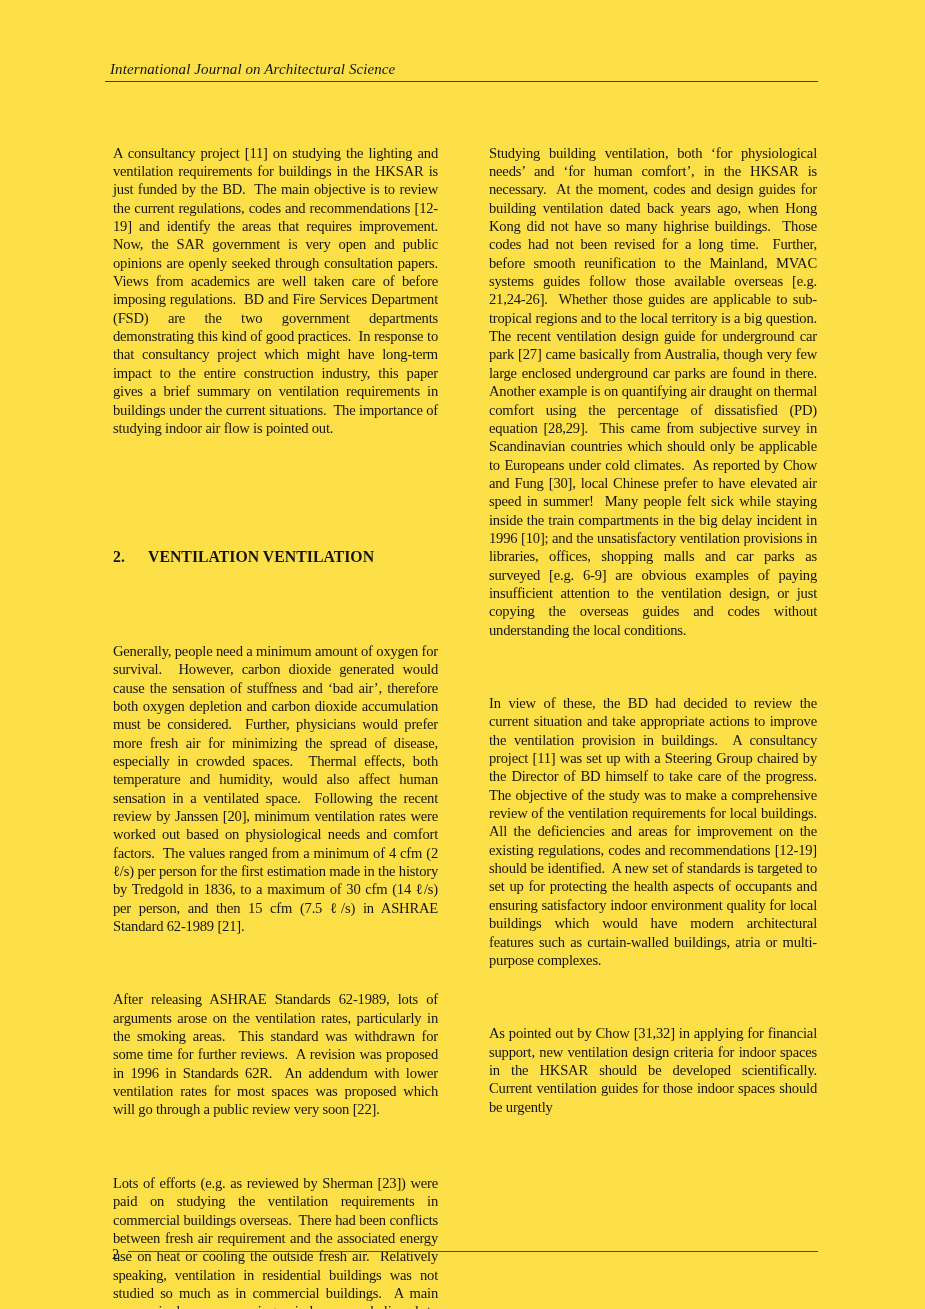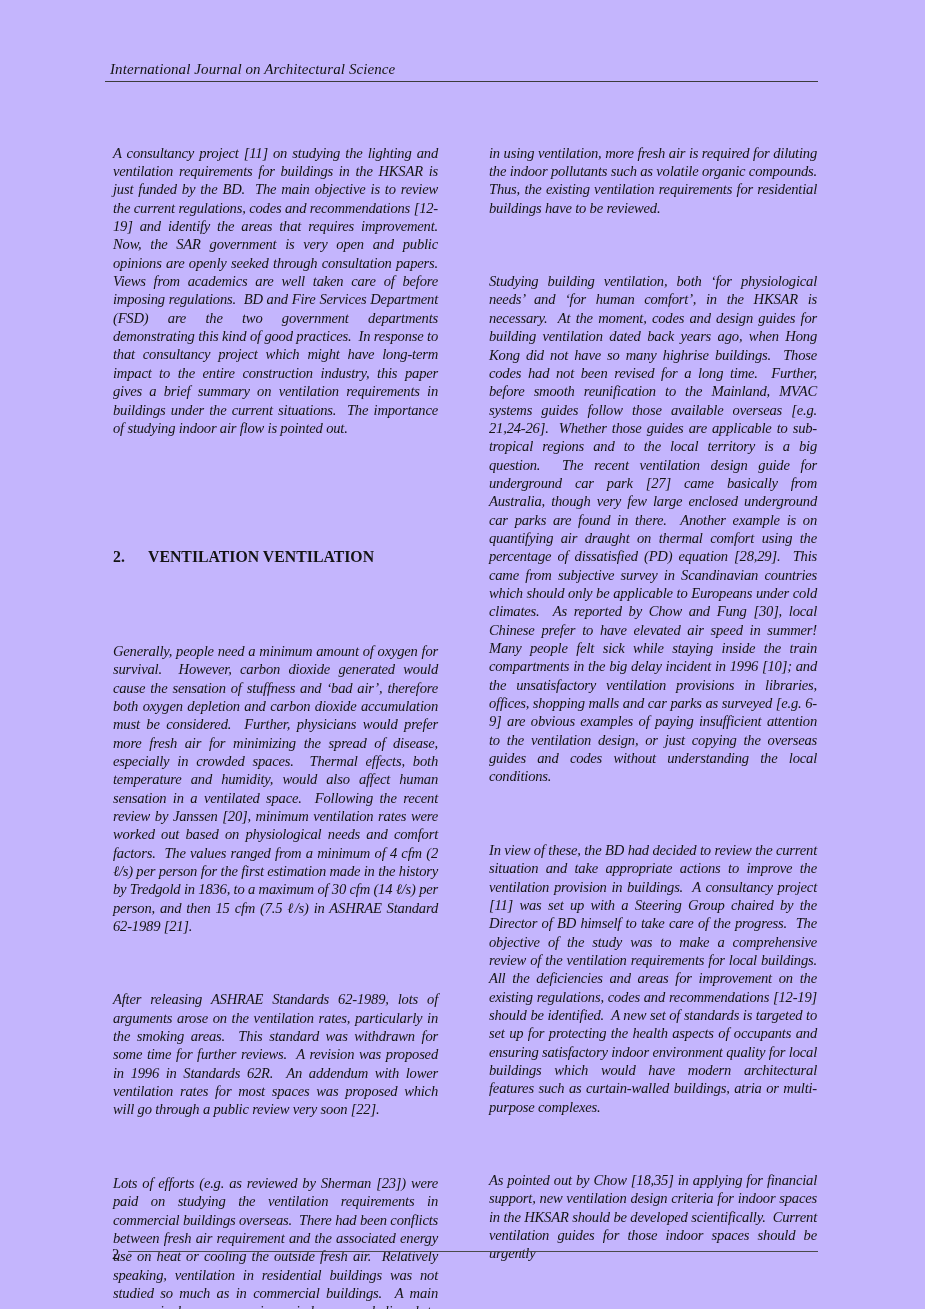--- a/index.html
+++ b/index.html
@@ -1,20 +1,20 @@
 <!DOCTYPE html>
 <html><head>
 <meta charset="utf-8">
 <style>
   html, body { margin: 0; padding: 0; background: #ffffff; }
   .page {
     position: relative;
     width: 925px;
     height: 1309px;
-    background: #c4b5fd;
+    background: #fde047;
     font-family: "Liberation Serif", "DejaVu Serif", serif;
     color: #141414;
     overflow: hidden;
   }
   .journal-title {
     position: absolute;
     left: 110px;
     top: 61px;
     font-style: italic;
     font-size: 15px;
@@ -39,21 +39,21 @@
   }
   .col {
     width: 325px;
     text-align: justify;
     font-size: 14.6px;
     line-height: 18.35px;
     letter-spacing: -0.2px;
     white-space: pre-wrap;
   }
   .col.right { width: 328px; margin-left: 51px; }
-  .col p { margin: 0 0 18.4px 0; font-style: italic; }
+  .col p { margin: 0 0 18.4px 0; }
   .section-heading {
     display: flex;
     font-weight: bold;
     font-size: 15.8px;
     line-height: 19px;
     letter-spacing: 0;
     margin: 36.7px 0 20.5px 0;
     text-align: left;
     white-space: normal;
   }
@@ -90,24 +90,23 @@
         <span class="sec-num">2.</span>
         <span class="sec-title">VENTILATION VENTILATION</span>
       </h2>
 
       <p>Generally, people need a minimum amount of oxygen for survival.  However, carbon dioxide generated would cause the sensation of stuffness and ‘bad air’, therefore both oxygen depletion and carbon dioxide accumulation must be considered.  Further, physicians would prefer more fresh air for minimizing the spread of disease, especially in crowded spaces.  Thermal effects, both temperature and humidity, would also affect human sensation in a ventilated space.  Following the recent review by Janssen [20], minimum ventilation rates were worked out based on physiological needs and comfort factors.  The values ranged from a minimum of 4 cfm (2 ℓ/s) per person for the first estimation made in the history by Tredgold in 1836, to a maximum of 30 cfm (14 ℓ/s) per person, and then 15 cfm (7.5 ℓ/s) in ASHRAE Standard 62-1989 [21].</p>
       <p>After releasing ASHRAE Standards 62-1989, lots of arguments arose on the ventilation rates, particularly in the smoking areas.  This standard was withdrawn for some time for further reviews.  A revision was proposed in 1996 in Standards 62R.  An addendum with lower ventilation rates for most spaces was proposed which will go through a public review very soon [22].</p>
       <p>Lots of efforts (e.g. as reviewed by Sherman [23]) were paid on studying the ventilation requirements in commercial buildings overseas.  There had been conflicts between fresh air requirement and the associated energy use on heat or cooling the outside fresh air.  Relatively speaking, ventilation in residential buildings was not studied so much as in commercial buildings.  A main reason is because opening windows are believed to provide adequate ventilation.  However, with the new style of living</p>
     </div>
 
     <div class="col right">
-      <p>in using ventilation, more fresh air is required for diluting the indoor pollutants such as volatile organic compounds.  Thus, the existing ventilation requirements for residential buildings have to be reviewed.</p>
       <p>Studying building ventilation, both ‘for physiological needs’ and ‘for human comfort’, in the HKSAR is necessary.  At the moment, codes and design guides for building ventilation dated back years ago, when Hong Kong did not have so many highrise buildings.  Those codes had not been revised for a long time.  Further, before smooth reunification to the Mainland, MVAC systems guides follow those available overseas [e.g. 21,24-26].  Whether those guides are applicable to sub-tropical regions and to the local territory is a big question.  The recent ventilation design guide for underground car park [27] came basically from Australia, though very few large enclosed underground car parks are found in there.  Another example is on quantifying air draught on thermal comfort using the percentage of dissatisfied (PD) equation [28,29].  This came from subjective survey in Scandinavian countries which should only be applicable to Europeans under cold climates.  As reported by Chow and Fung [30], local Chinese prefer to have elevated air speed in summer!  Many people felt sick while staying inside the train compartments in the big delay incident in 1996 [10]; and the unsatisfactory ventilation provisions in libraries, offices, shopping malls and car parks as surveyed [e.g. 6-9] are obvious examples of paying insufficient attention to the ventilation design, or just copying the overseas guides and codes without understanding the local conditions.</p>
       <p>In view of these, the BD had decided to review the current situation and take appropriate actions to improve the ventilation provision in buildings.  A consultancy project [11] was set up with a Steering Group chaired by the Director of BD himself to take care of the progress.  The objective of the study was to make a comprehensive review of the ventilation requirements for local buildings.  All the deficiencies and areas for improvement on the existing regulations, codes and recommendations [12-19] should be identified.  A new set of standards is targeted to set up for protecting the health aspects of occupants and ensuring satisfactory indoor environment quality for local buildings which would have modern architectural features such as curtain-walled buildings, atria or multi-purpose complexes.</p>
-      <p>As pointed out by Chow [18,35] in applying for financial support, new ventilation design criteria for indoor spaces in the HKSAR should be developed scientifically.  Current ventilation guides for those indoor spaces should be urgently</p>
+      <p>As pointed out by Chow [31,32] in applying for financial support, new ventilation design criteria for indoor spaces in the HKSAR should be developed scientifically.  Current ventilation guides for those indoor spaces should be urgently</p>
     </div>
 
   </div>
 
   <span class="page-number">2</span>
   <div class="footer-rule"></div>
 
 </div>
 
 </body></html>

